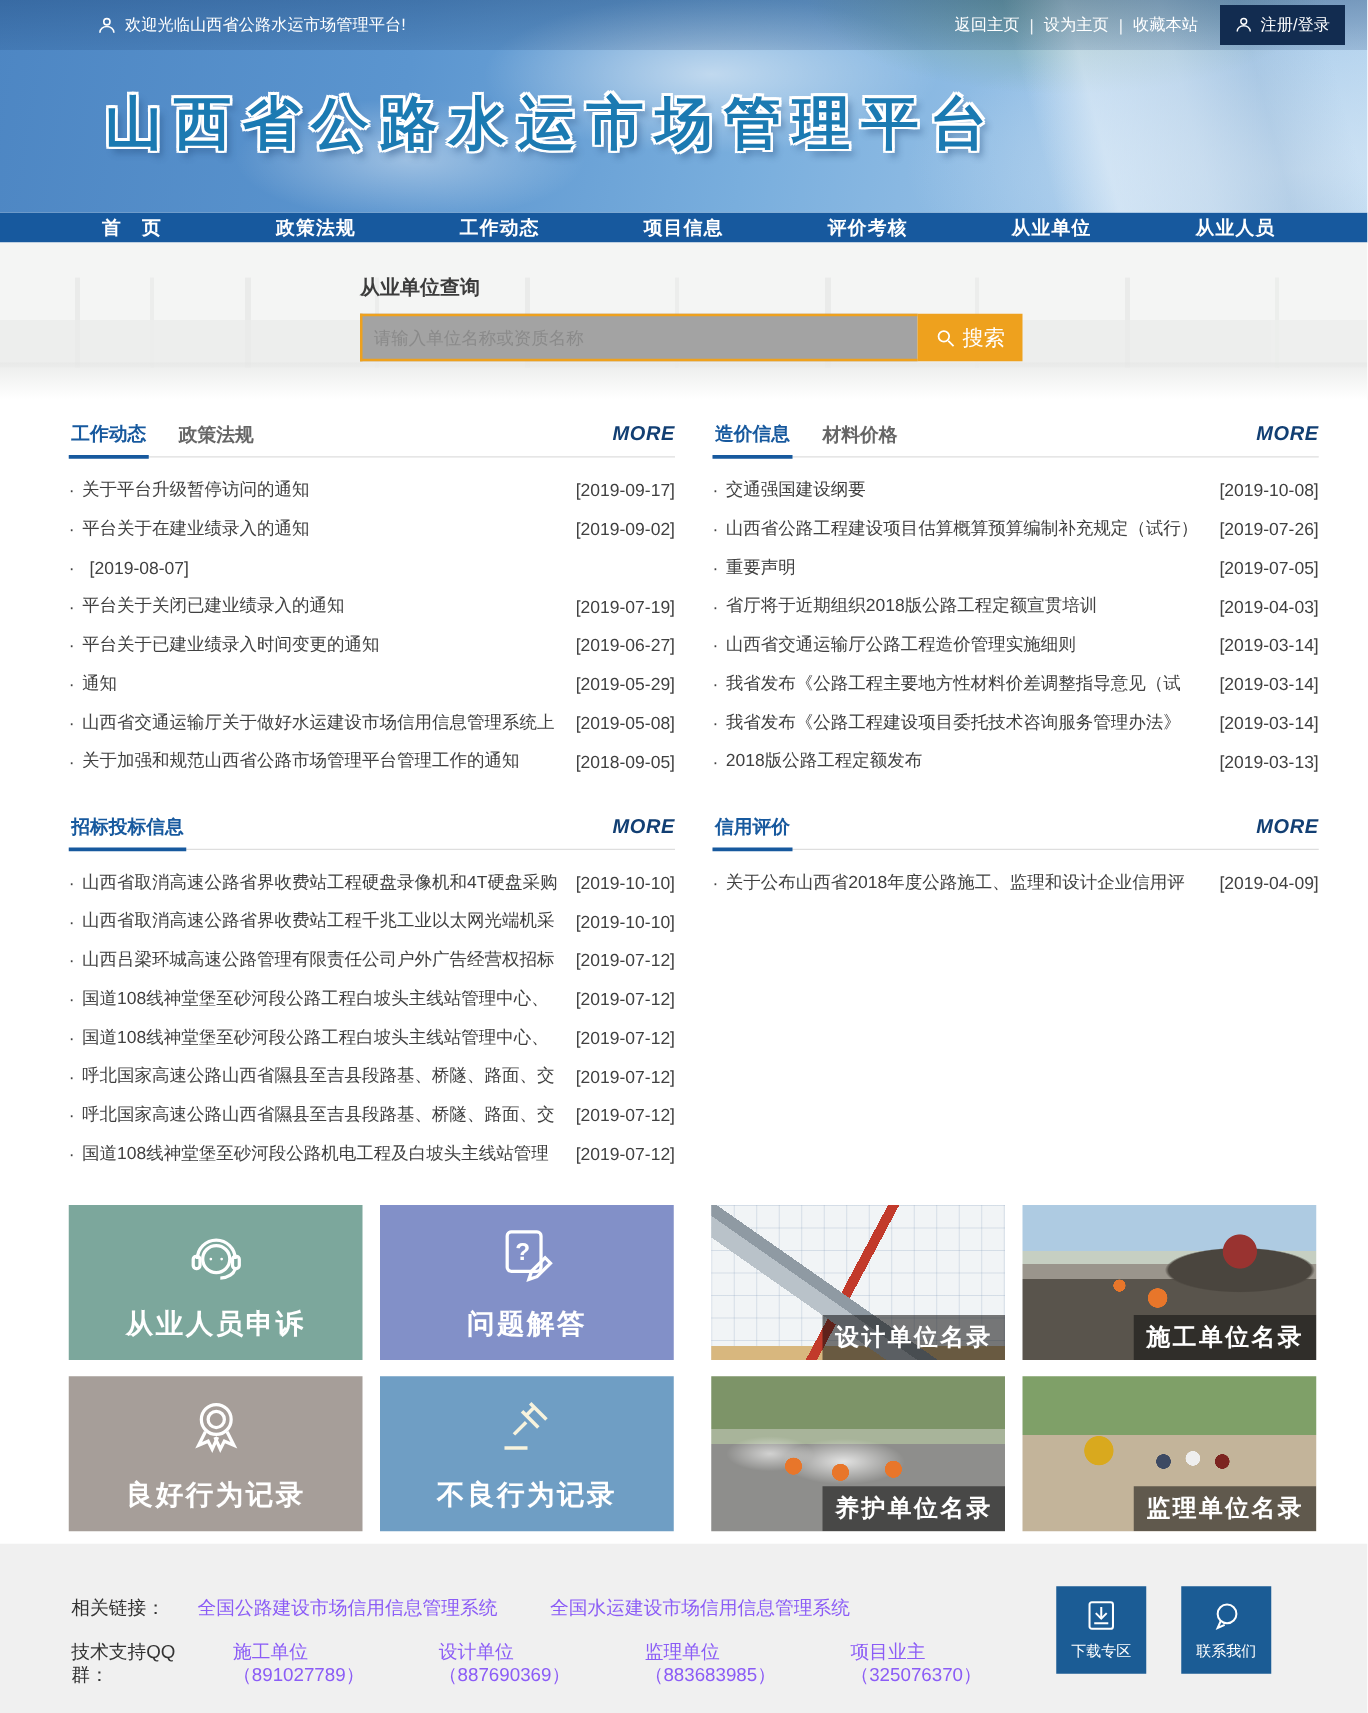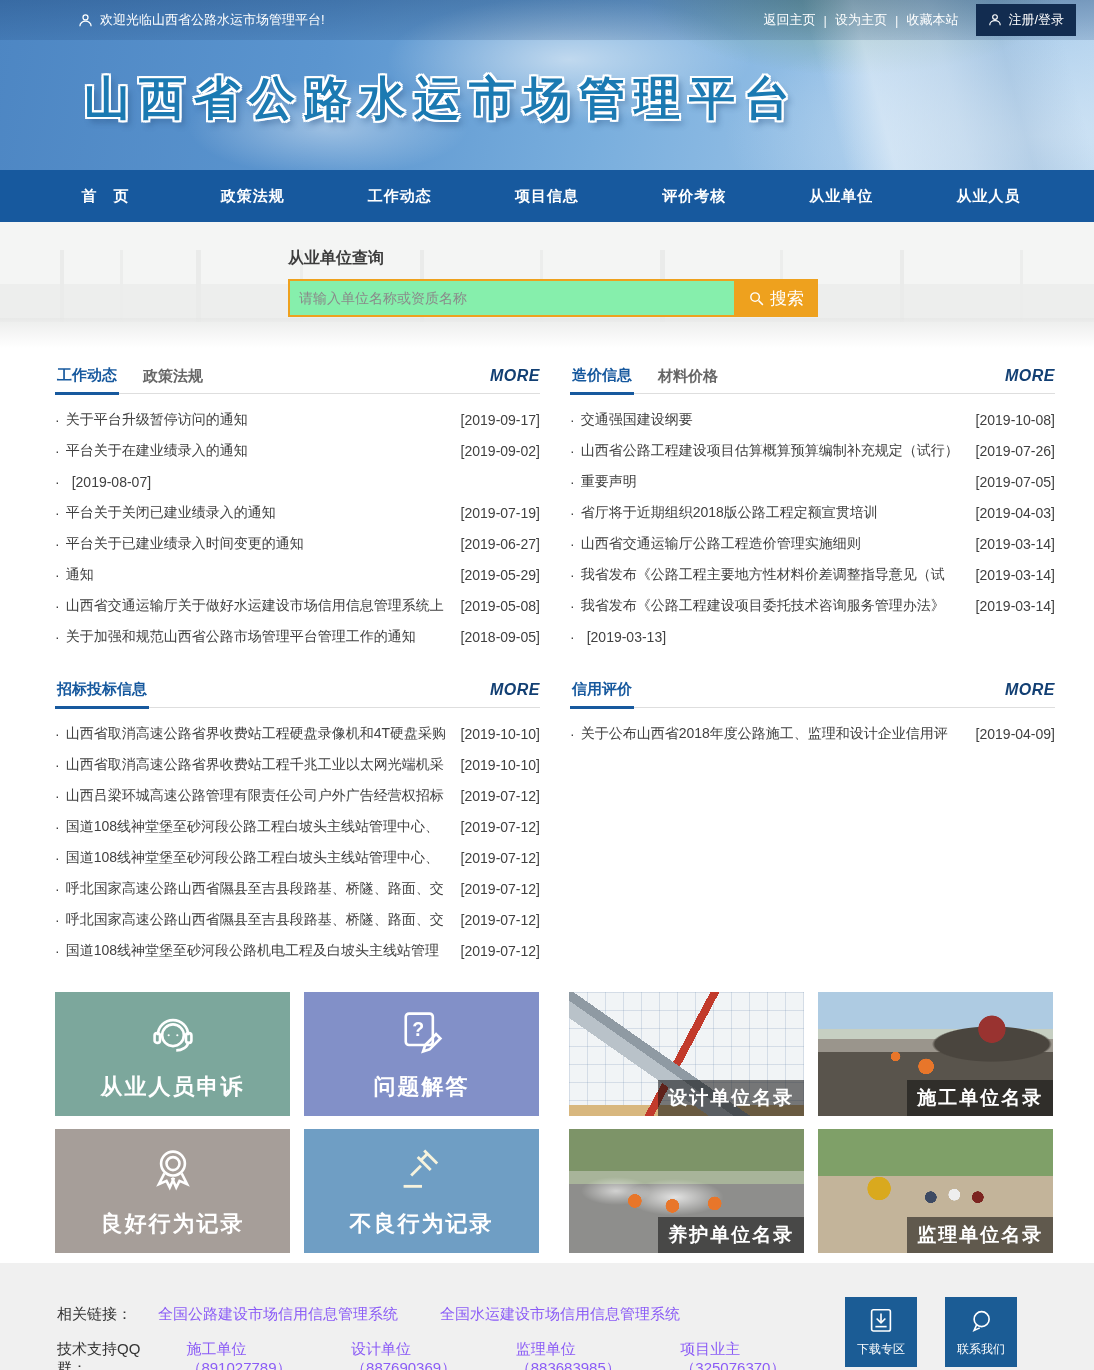--- a/index.html
+++ b/index.html
@@ -44,21 +44,21 @@
     position:relative; z-index:2; margin:28px 0 0 84px;
     font-size:46px; font-weight:900; letter-spacing:9px; color:#1b7ab2;
     text-shadow:
       -2px -2px 0 #fff, 2px -2px 0 #fff, -2px 2px 0 #fff, 2px 2px 0 #fff,
       0 -2px 0 #fff, 0 2px 0 #fff, -2px 0 0 #fff, 2px 0 0 #fff,
       4px 5px 6px rgba(30,70,120,.45);
   }
 
   
   .nav {
-    height:52px; background:#17599e; display:flex; align-items:stretch; padding:0 32px;
+    height:24px; background:#17599e; display:flex; align-items:stretch; padding:0 32px;
   }
   .nav-item {
     flex:1; display:flex; align-items:center; justify-content:center;
     color:#fff; font-size:15px; font-weight:bold; letter-spacing:1px; cursor:pointer;
   }
 
   
   .search-band { position:relative; height:126px; background:#f4f5f4; overflow:hidden; }
   .search-band::before { 
     content:""; position:absolute; left:0; right:0; bottom:26px; height:72px; opacity:.55;
@@ -67,21 +67,21 @@
       linear-gradient(180deg, transparent 0 34px, #e9eae9 34px 72px);
   }
   .search-band::after {
     content:""; position:absolute; left:0; right:0; bottom:0; height:30px;
     background:linear-gradient(180deg, rgba(227,228,227,.5), #fff);
   }
   .search-inner { position:relative; z-index:2; padding:26px 0 0 288px; }
   .search-label { font-size:16px; font-weight:bold; color:#3c3c3c; margin-bottom:10px; }
   .search-row { display:flex; height:38px; width:530px; }
   .search-input {
-    flex:1; border:2px solid #eea11e; border-right:0; background:#86efac;
+    flex:1; border:2px solid #eea11e; border-right:0; background:#a3a3a3;
     padding:0 9px; font-size:14px; color:#333; outline:none; font-family:inherit;
   }
   .search-input::placeholder { color:#8a8a8a; }
   .search-btn {
     width:84px; border:0; background:#eea11e; color:#fff; font-size:17px; cursor:pointer;
     display:flex; align-items:center; justify-content:center; gap:5px; font-family:inherit;
   }
 
   
   .main { width:1000px; margin-left:55px; padding-top:16px; }
@@ -317,20 +317,21 @@
               <span class="news-title">我省发布《公路工程主要地方性材料价差调整指导意见（试</span>
               <span class="news-date">[2019-03-14]</span>
             </li>
             <li class="news-item">
               <span class="dot">·</span>
               <span class="news-title">我省发布《公路工程建设项目委托技术咨询服务管理办法》</span>
               <span class="news-date">[2019-03-14]</span>
             </li>
             <li class="news-item">
               <span class="dot">·</span>
+              <span class="news-title">2018版公路工程定额发布</span>
               <span class="news-date">[2019-03-13]</span>
             </li>
           </ul>
       </section>
     </div>
 
     <div class="cols">
       <section class="col">
         <div class="sec-head">
           <span class="tab active">招标投标信息</span>

